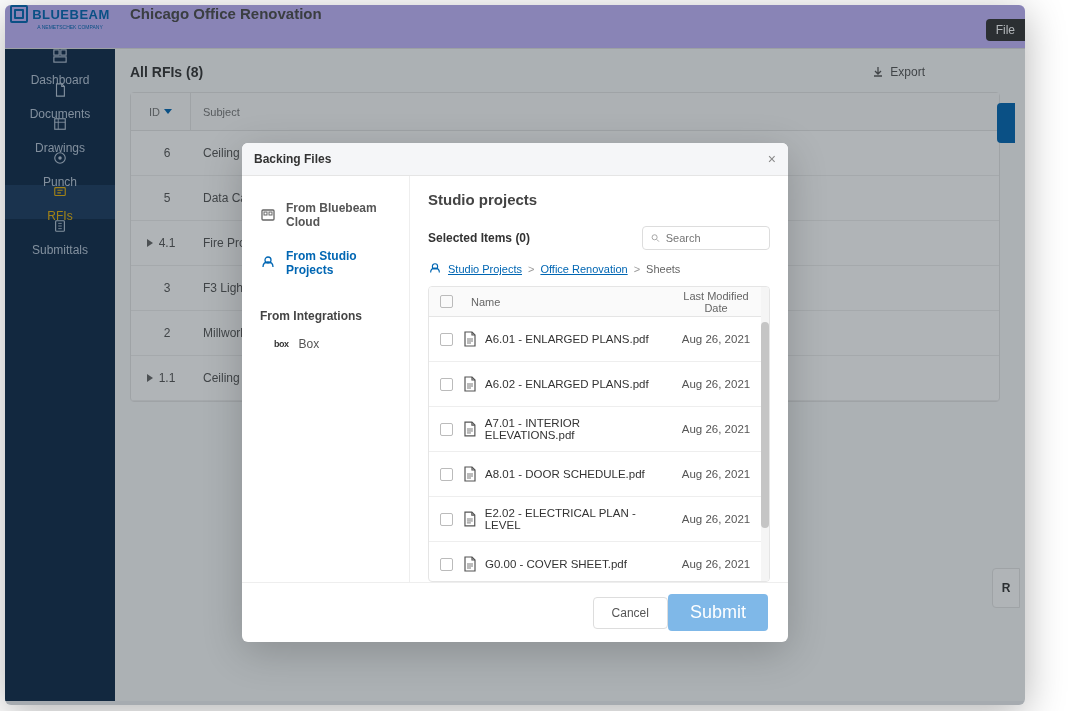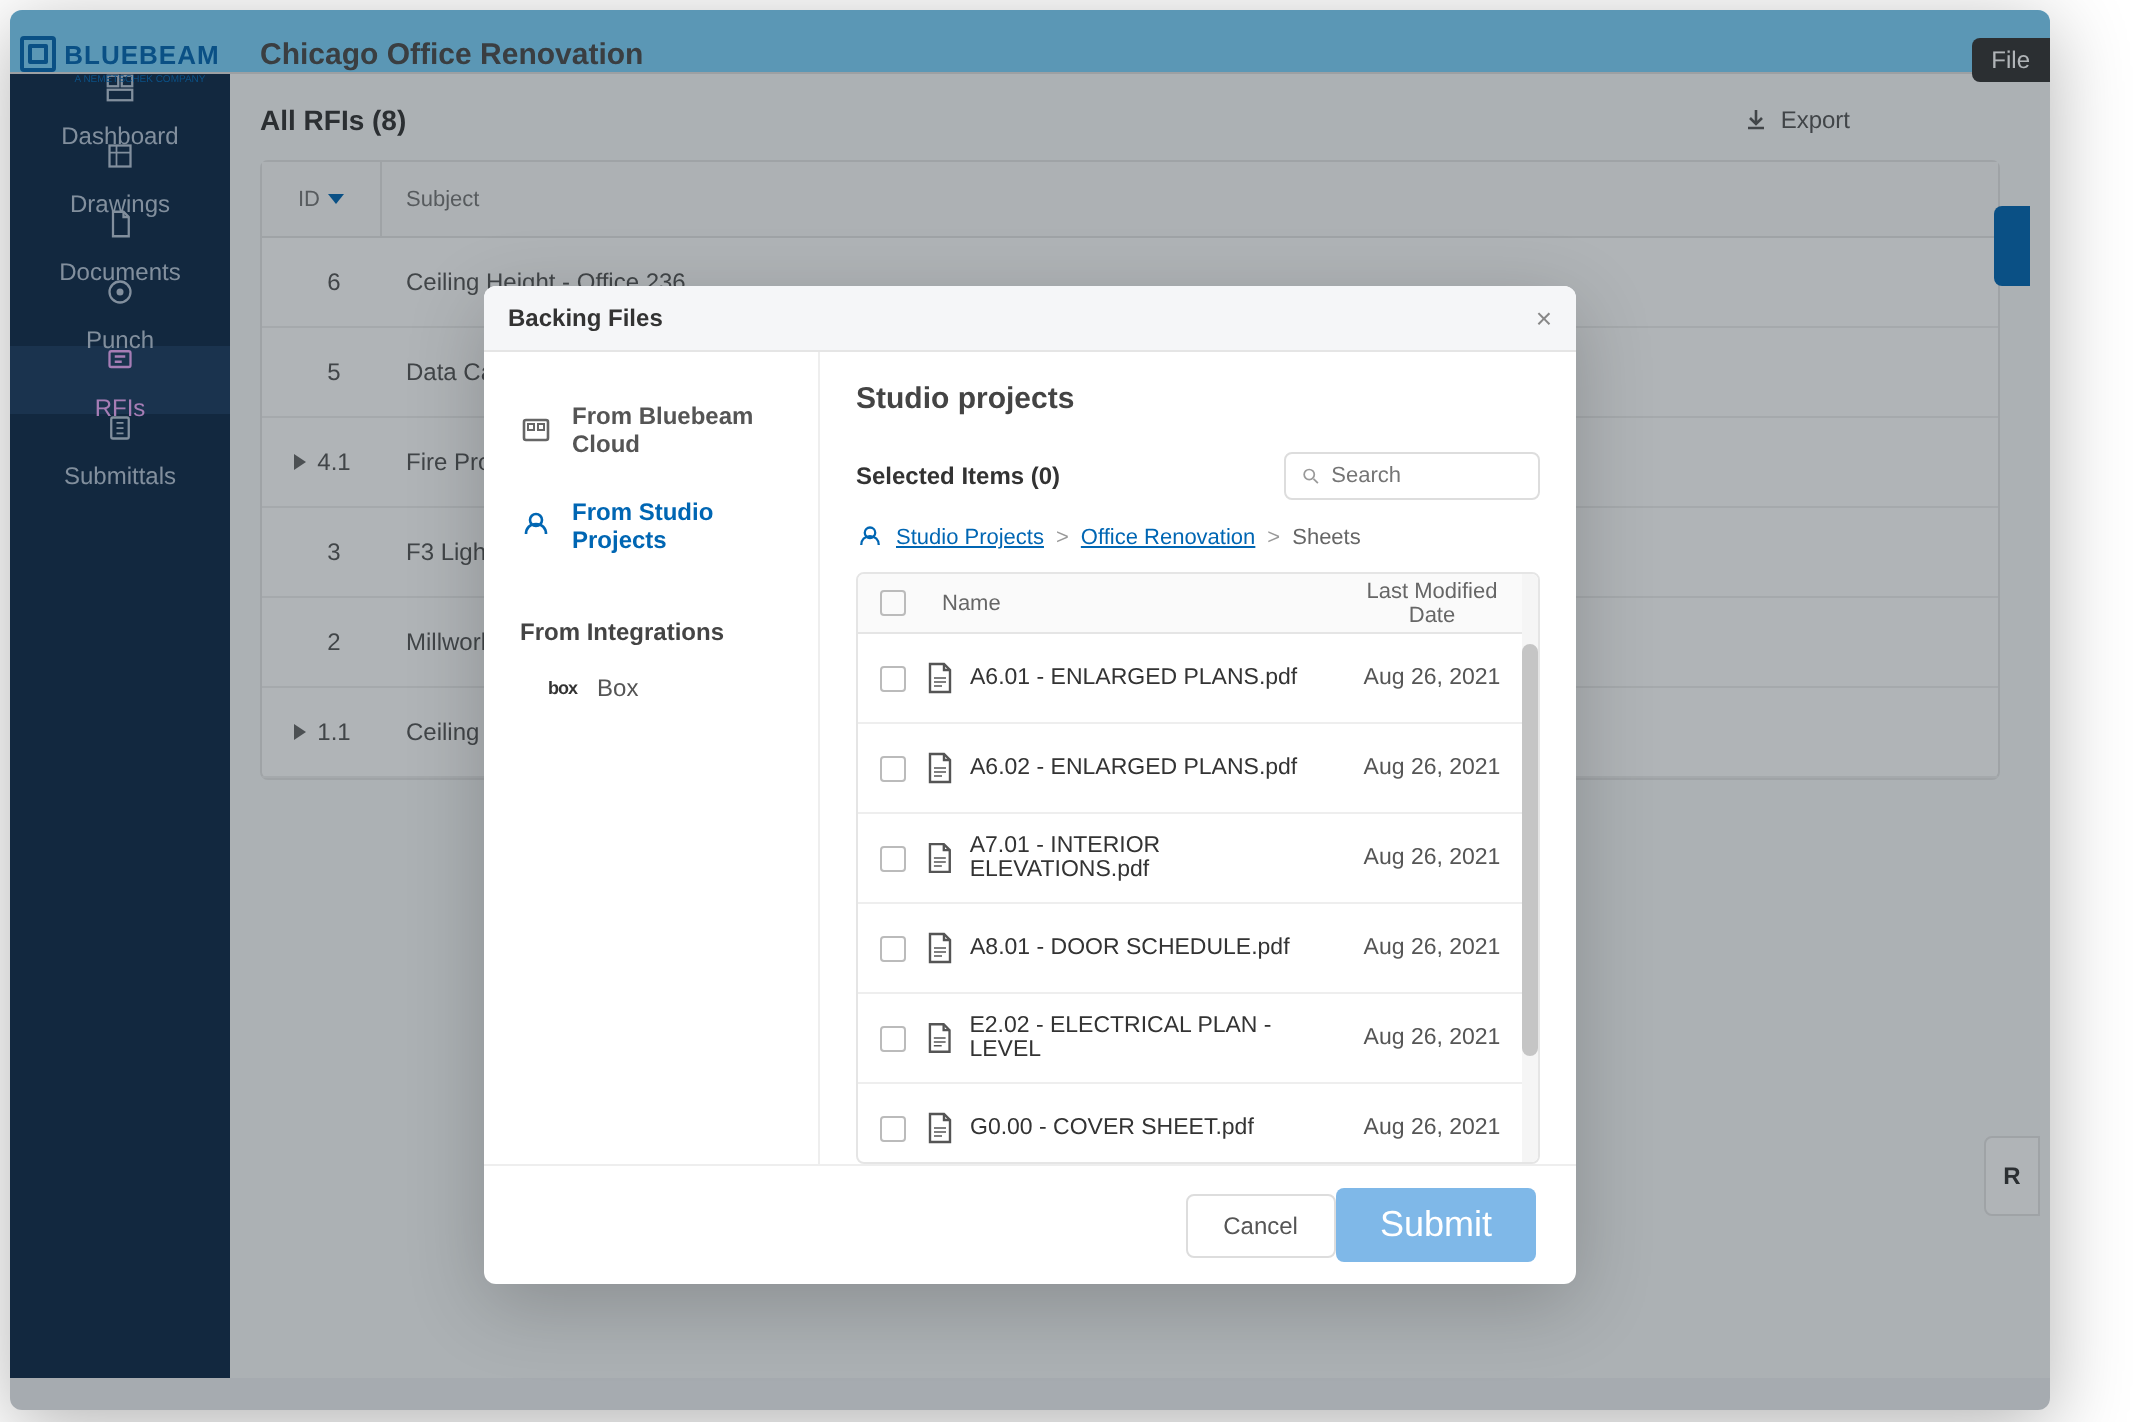--- a/index.html
+++ b/index.html
@@ -1,35 +1,35 @@
 <!DOCTYPE html>
 <html><head>
   <meta charset="utf-8">
   <style>
     * { box-sizing: border-box; margin: 0; padding: 0; }
     body { font-family: -apple-system, BlinkMacSystemFont, 'Segoe UI', Arial, sans-serif; background: #fff; width: 1076px; height: 711px; overflow: hidden; position: relative; }
 
     .app-container { width: 1020px; height: 700px; background: #f0f2f5; position: relative; margin: 5px 0 0 5px; border-radius: 6px; box-shadow: 0 8px 40px rgba(0,0,0,0.3); overflow: hidden; }
 
     
-    .top-header { height: 32px; background: #7dd3fc; border-bottom: 1px solid #e0e0e0; display: flex; align-items: flex-end; }
+    .top-header { height: 44px; background: #c4b5fd; border-bottom: 1px solid #e0e0e0; display: flex; align-items: flex-start; }
     .logo { width: 110px; display: flex; align-items: center; justify-content: center; gap: 4px; }
     .logo-icon { width: 18px; height: 18px; border: 2px solid #0066b3; border-radius: 2px; position: relative; }
     .logo-icon::after { content: ''; position: absolute; inset: 2px; border: 2px solid #0066b3; border-radius: 1px; }
     .logo-text { color: #0066b3; font-weight: 700; font-size: 13px; letter-spacing: 0.5px; }
     .logo-sub { color: #0066b3; font-size: 5px; position: absolute; margin-top: 26px; margin-left: 20px; }
     .project-title { font-size: 15px; font-weight: 600; color: #4a4a4a; margin-left: 15px; }
     .file-btn { position: absolute; right: 0; top: 14px; background: #333; color: white; padding: 4px 10px; font-size: 12px; border-radius: 4px 0 0 4px; }
 
     .main-layout { display: flex; height: calc(100% - 48px); }
 
     
     .sidebar { width: 110px; background: #0d2847; flex-shrink: 0; }
     .sidebar-item { height: 34px; display: flex; align-items: center; padding: 0 12px; gap: 10px; cursor: pointer; color: #b8c7d8; font-size: 12px; flex-direction: column; }
-    .sidebar-item.active { background: #1a3a5f; color: #f0abfc; }
+    .sidebar-item.active { background: #1a3a5f; color: #eab308; }
     .sidebar-icon { width: 16px; height: 16px; display: flex; align-items: center; justify-content: center; }
 
     
     .content { flex: 1; padding: 15px 0 0 15px; background: #f9fafb; }
     .content-header { display: flex; justify-content: space-between; align-items: center; padding-right: 100px; margin-bottom: 12px; }
     .content-title { font-size: 14px; font-weight: 600; color: #333; }
     .export-btn { display: flex; align-items: center; gap: 6px; font-size: 12px; color: #555; cursor: pointer; justify-content: flex-end; }
     .add-btn { position: absolute; right: 10px; top: 98px; width: 18px; height: 40px; background: #0066b3; border-radius: 4px 0 0 4px; }
 
     .table-container { background: #fff; border: 1px solid #e5e5e5; border-radius: 4px; margin-right: 25px; }
@@ -123,34 +123,34 @@
               <rect x="1" y="1" width="6" height="6" fill="none" stroke="currentColor" stroke-width="1.3"></rect>
               <rect x="9" y="1" width="6" height="6" fill="none" stroke="currentColor" stroke-width="1.3"></rect>
               <rect x="1" y="9" width="14" height="6" fill="none" stroke="currentColor" stroke-width="1.3"></rect>
             </svg>
         </span>
         <span>Dashboard</span>
       </div>
       <div class="sidebar-item">
         <span class="sidebar-icon">
           <svg viewBox="0 0 16 16" width="14" height="14">
+              <path d="M4 1h6l3 3v11H4z" fill="none" stroke="currentColor" stroke-width="1.3"></path>
+              <path d="M10 1v3h3" fill="none" stroke="currentColor" stroke-width="1.3"></path>
+            </svg>
+        </span>
+        <span>Documents</span>
+      </div>
+      <div class="sidebar-item">
+        <span class="sidebar-icon">
+          <svg viewBox="0 0 16 16" width="14" height="14">
               <rect x="2" y="2" width="12" height="12" fill="none" stroke="currentColor" stroke-width="1.3"></rect>
               <path d="M2 6h12M6 2v12" stroke="currentColor" stroke-width="1"></path>
             </svg>
         </span>
         <span>Drawings</span>
-      </div>
-      <div class="sidebar-item">
-        <span class="sidebar-icon">
-          <svg viewBox="0 0 16 16" width="14" height="14">
-              <path d="M4 1h6l3 3v11H4z" fill="none" stroke="currentColor" stroke-width="1.3"></path>
-              <path d="M10 1v3h3" fill="none" stroke="currentColor" stroke-width="1.3"></path>
-            </svg>
-        </span>
-        <span>Documents</span>
       </div>
       <div class="sidebar-item">
         <span class="sidebar-icon">
           <svg viewBox="0 0 16 16" width="14" height="14">
               <circle cx="8" cy="8" r="6" fill="none" stroke="currentColor" stroke-width="1.3"></circle>
               <circle cx="8" cy="8" r="2" fill="currentColor"></circle>
             </svg>
         </span>
         <span>Punch</span>
       </div>

